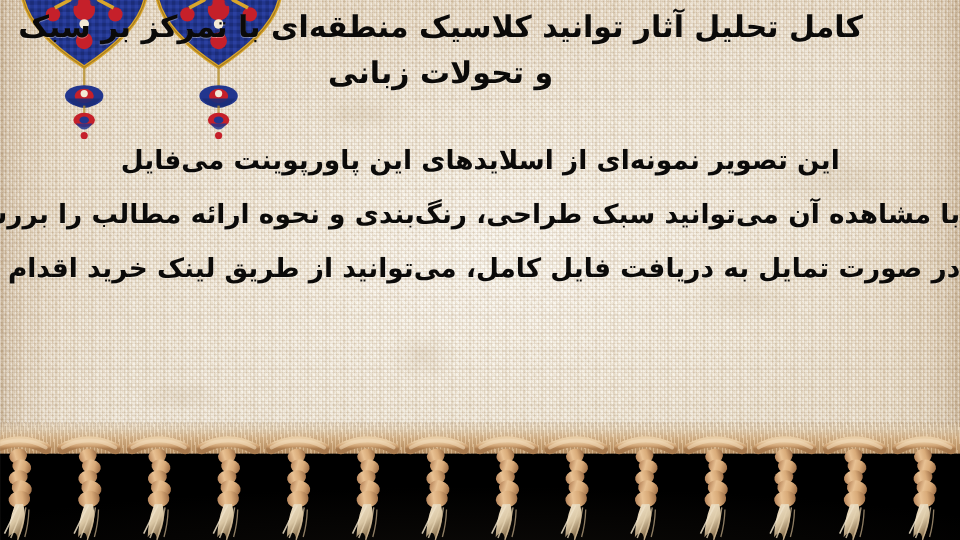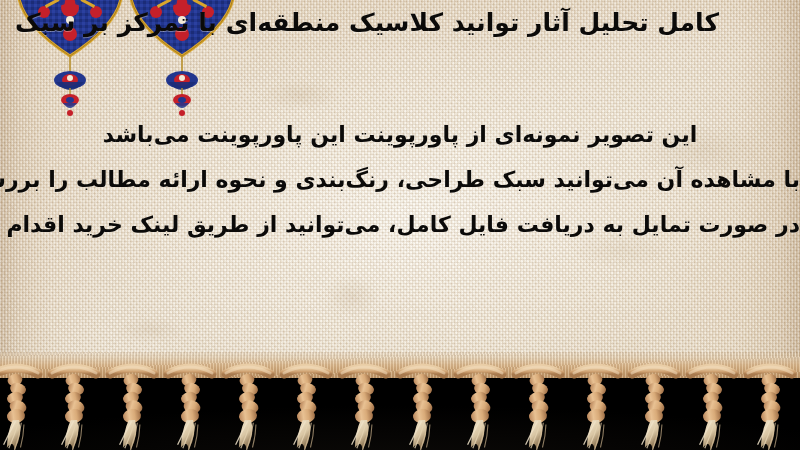--- a/index.html
+++ b/index.html
@@ -355,23 +355,24 @@
       <ellipse cx="60" cy="144" rx="9" ry="6" fill="#c5202a"></ellipse>
       <ellipse cx="60" cy="144" rx="4" ry="3" fill="#22368e"></ellipse>
       <path d="M53 147 Q60 157 67 147" fill="#22368e" opacity=".85"></path>
       <circle cx="60" cy="157" r="3" fill="#c5202a"></circle>
     </g>
   </svg>
 
   <div class="text-block">
     <div class="title">
       <div>کامل تحلیل آثار توانید کلاسیک منطقه‌ای با تمرکز بر سبک</div>
+      <div>و تحولات زبانی</div>
     </div>
     <div class="body-lines">
-      <div class="body-line">این تصویر نمونه‌ای از پاورپوینت این پاورپوینت می‌باشد</div>
+      <div class="body-line">این تصویر نمونه‌ای از اسلایدهای این پاورپوینت می‌فایل</div>
       <div class="body-line">با مشاهده آن می‌توانید سبک طراحی، رنگ‌بندی و نحوه ارائه مطالب را بررسی نمایید</div>
       <div class="body-line">در صورت تمایل به دریافت فایل کامل، می‌توانید از طریق لینک خرید اقدام فرمایید</div>
     </div>
   </div>
 
   <div class="black-band"></div>
   <div class="carpet-edge"></div>
   <div class="edge-weave"></div>
 
   <svg class="fringe-layer" viewBox="0 0 800 98">

